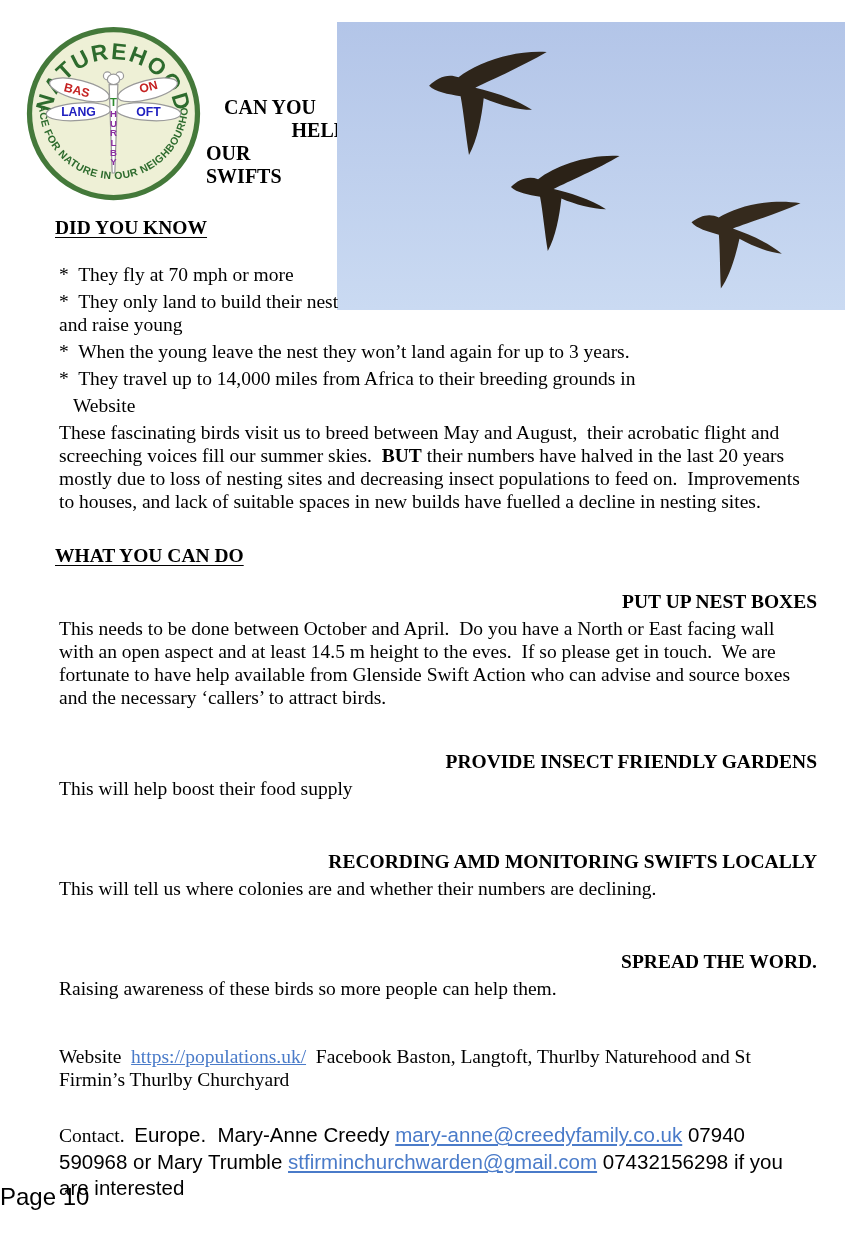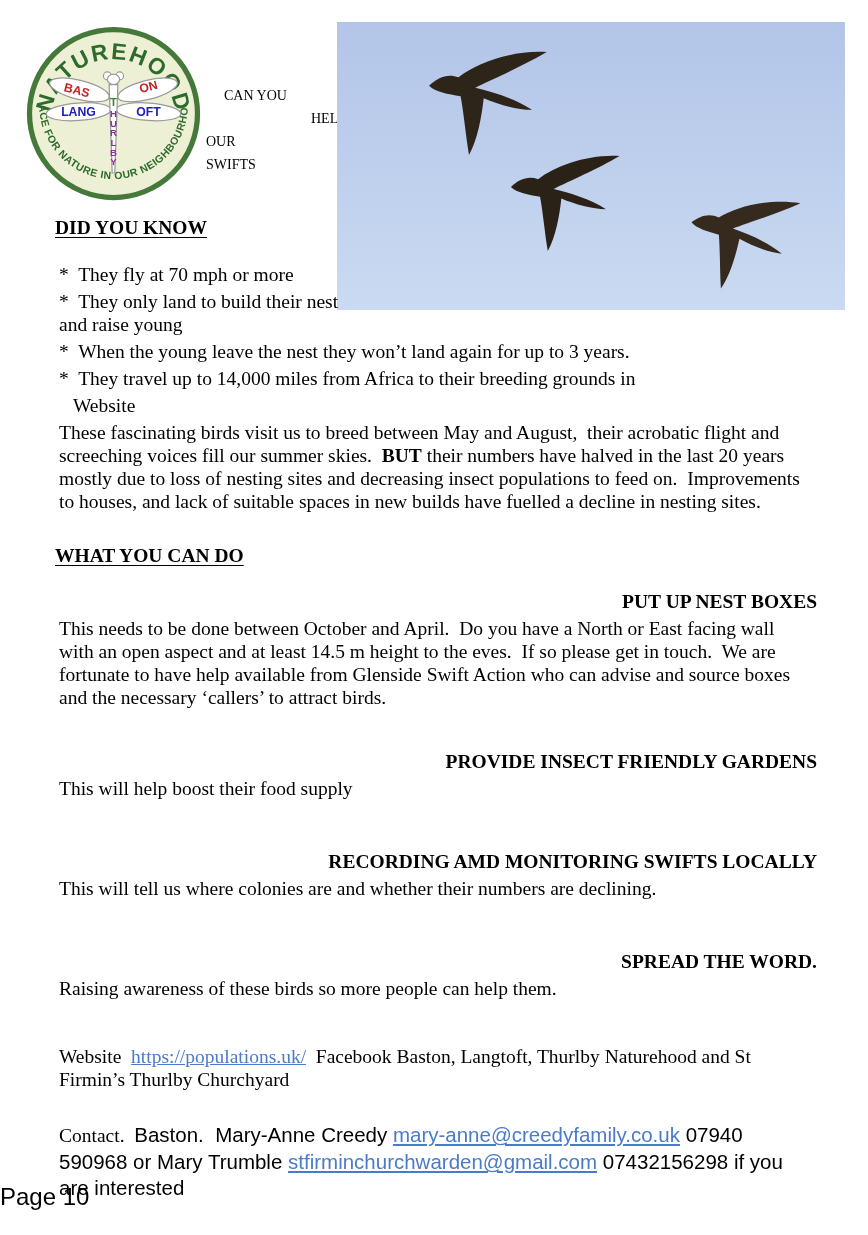--- a/index.html
+++ b/index.html
@@ -1,22 +1,22 @@
 <!DOCTYPE html>
 <html><head>
 <meta charset="utf-8">
 <style>
   html,body{margin:0;padding:0;background:#ffffff;}
   .page{position:relative;width:868px;height:1235px;background:#ffffff;overflow:hidden;
         font-family:"Liberation Serif", serif;color:#000;}
 
   
   .logo{position:absolute;left:26px;top:26px;width:175px;height:175px;}
-  .title-block{position:absolute;left:206px;top:84px;width:140px;
-               font-weight:normal;font-size:14px;line-height:23px;}
+  .title-block{position:absolute;left:206px;top:96px;width:140px;
+               font-weight:bold;font-size:20px;line-height:23px;}
   .title-block .t1{padding-left:18px;}
   .title-block .t2{padding-left:44px;text-align:right;}
 
   .photo{position:absolute;left:337px;top:22px;width:508px;height:288px;}
 
   
   .content{position:absolute;left:55px;top:212px;width:762px;
            font-size:19.5px;line-height:23px;}
   .prewrap{white-space:pre-wrap;}
   .h-underline{font-weight:bold;text-decoration:underline;text-underline-offset:3px;margin:4px 0 24px 0;}
@@ -133,19 +133,19 @@
     <div class="gap1"></div>
     <div class="gap1"></div>
     <p class="section-title">SPREAD THE WORD.</p>
     <p class="prewrap">Raising awareness of these birds so more people can help them.</p>
 
     <div class="gap1"></div>
     <div class="gap-sm"></div>
     <p class="prewrap"><span>Website  </span><a class="doc-link" href="#">https://populations.uk/</a><span>  Facebook Baston, Langtoft, Thurlby Naturehood and St Firmin’s Thurlby Churchyard</span></p>
 
     <div class="gap1"></div>
-    <p class="prewrap contact-para"><span class="serif-lead">Contact.  </span><span>Baston.  Mary-Anne Creedy </span><a class="doc-link" href="#">mary-anne@creedyfamily.co.uk</a><span> 07940 590968 or Mary Trumble </span><a class="doc-link" href="#">stfirminchurchwarden@gmail.com</a><span> 07432156298 if you are interested</span></p>
+    <p class="prewrap contact-para"><span class="serif-lead">Contact.  </span><span>Europe.  Mary-Anne Creedy </span><a class="doc-link" href="#">mary-anne@creedyfamily.co.uk</a><span> 07940 590968 or Mary Trumble </span><a class="doc-link" href="#">stfirminchurchwarden@gmail.com</a><span> 07432156298 if you are interested</span></p>
 
   </div>
 
   <div class="footer">Page 10</div>
 
 </div>
 
 </body></html>

